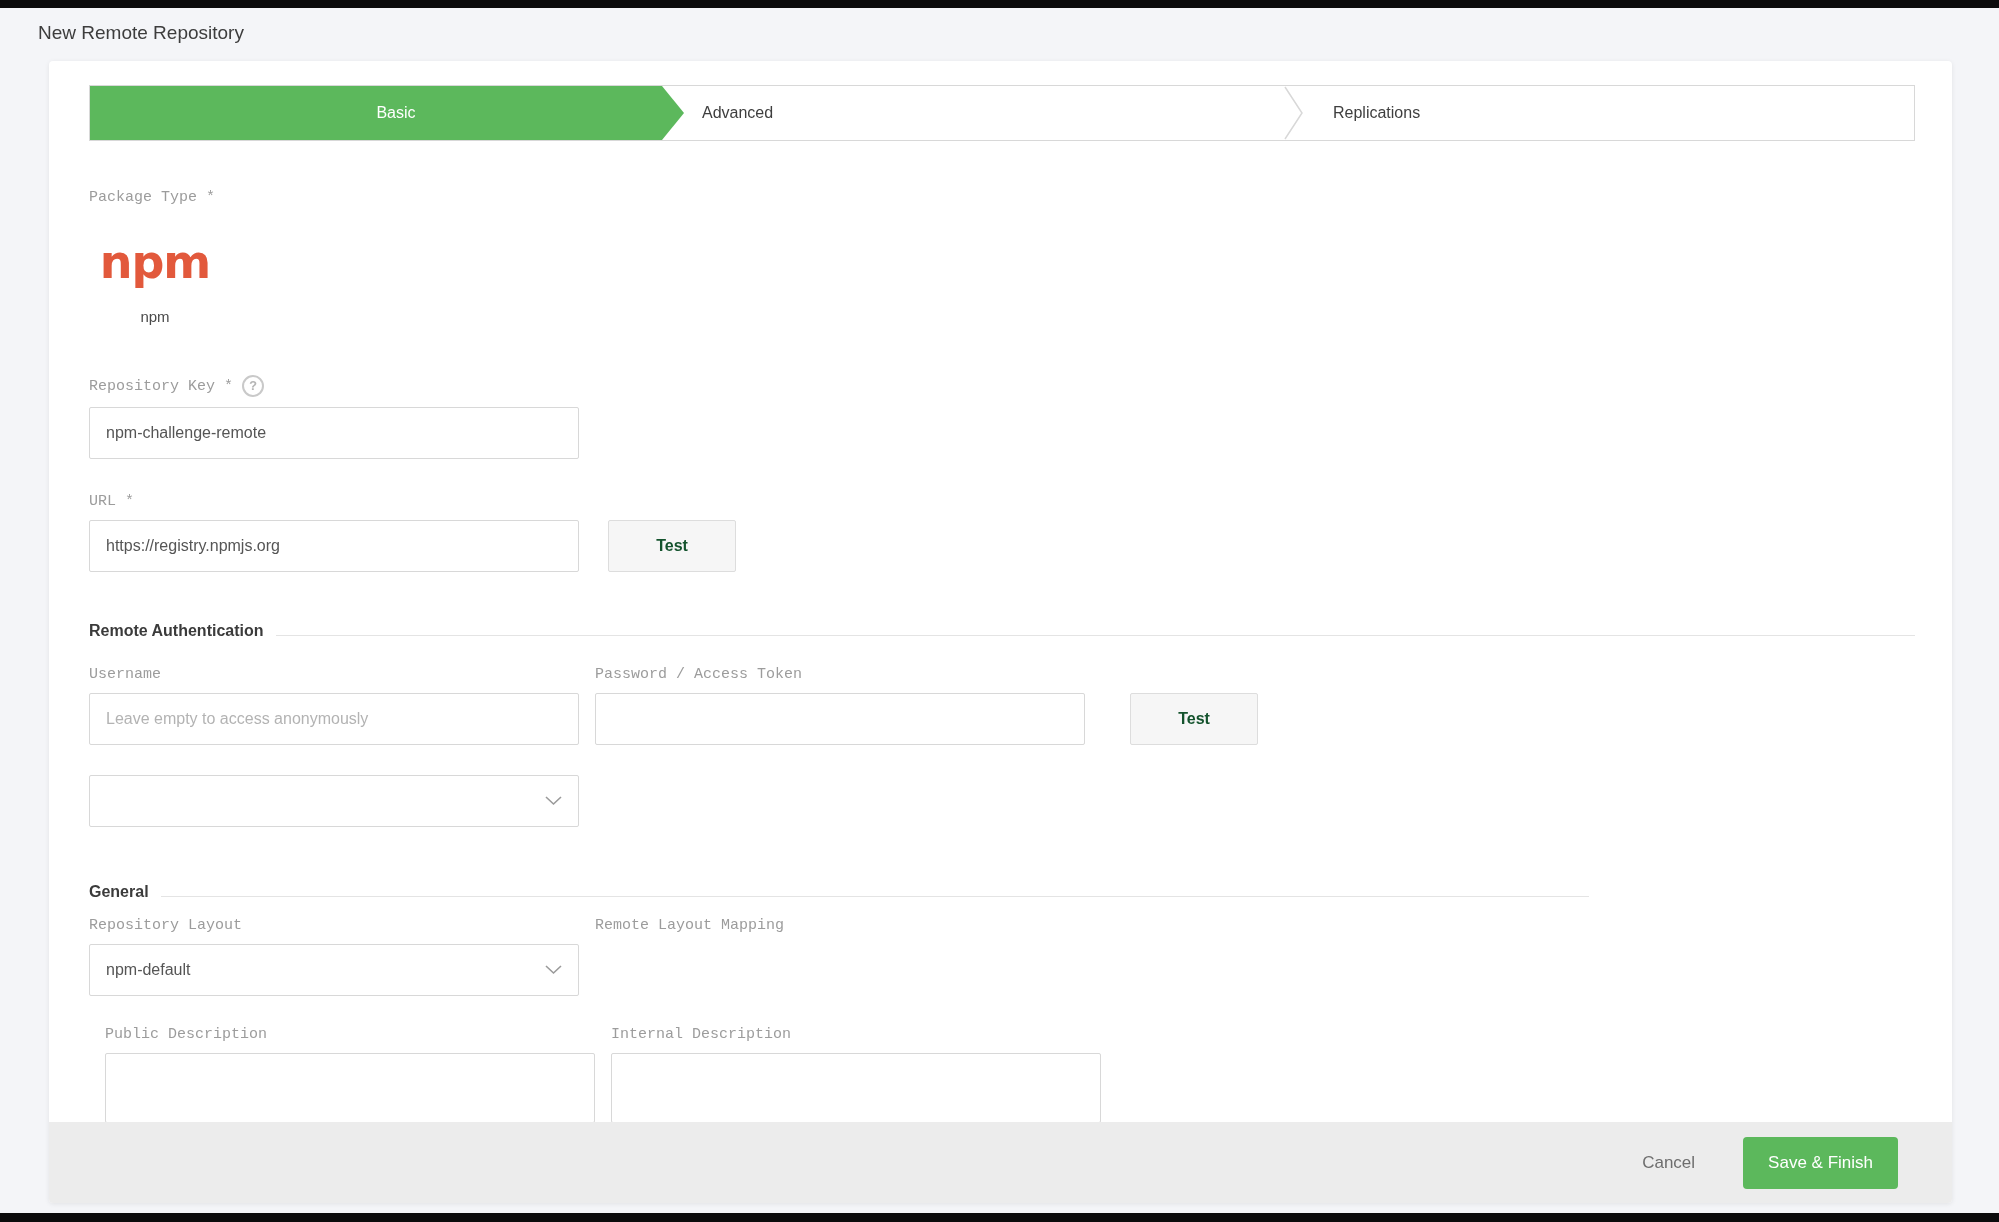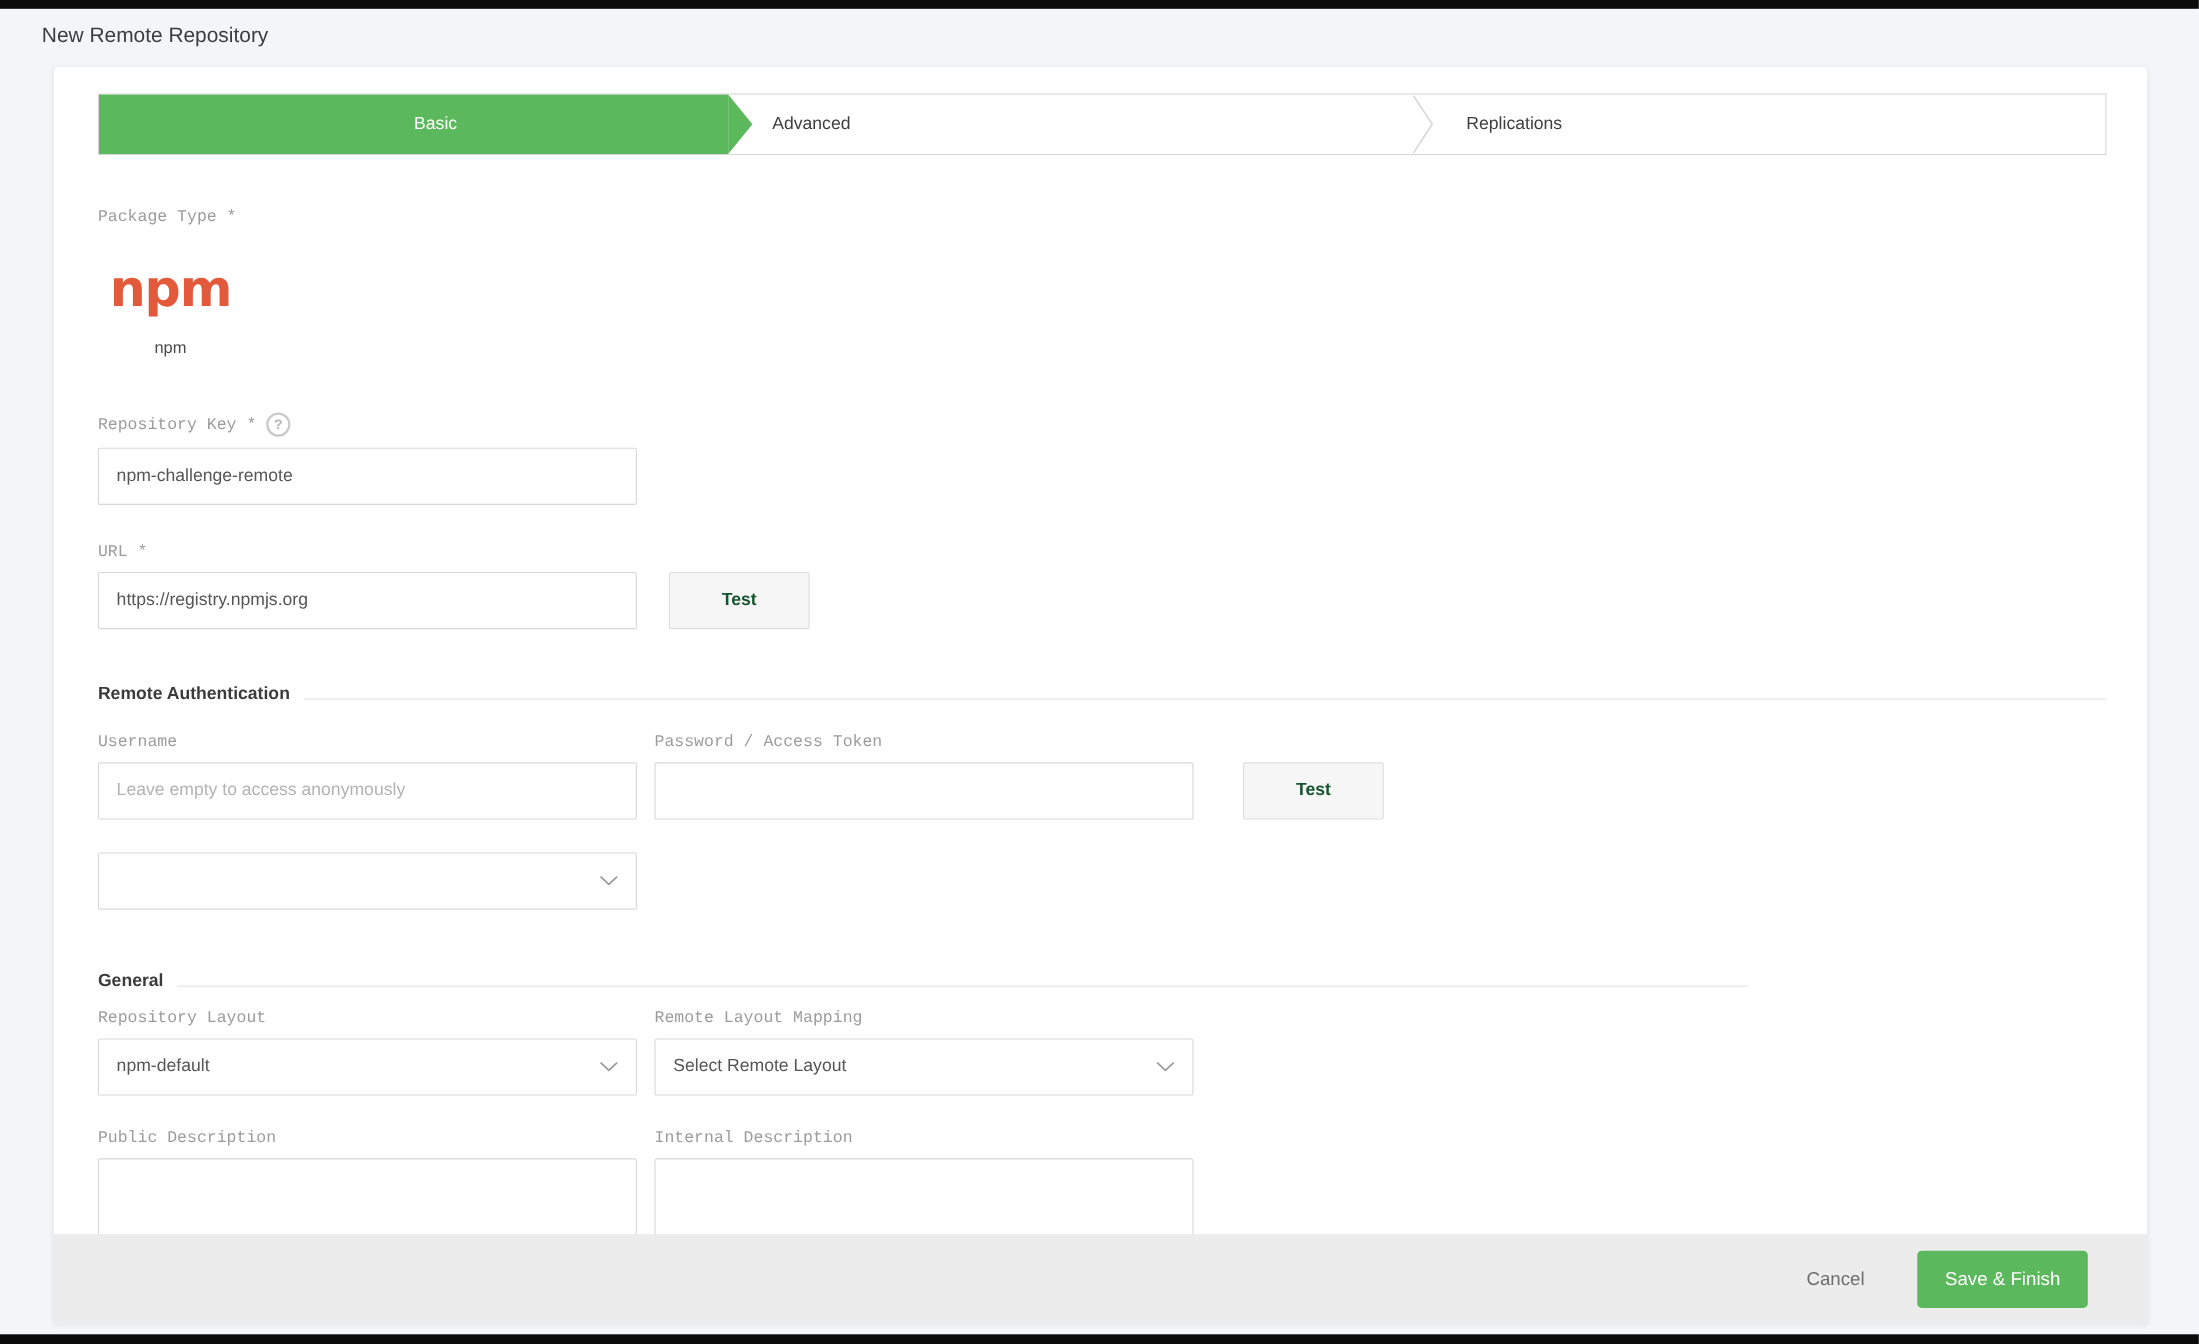--- a/index.html
+++ b/index.html
@@ -139,21 +139,21 @@
   .test-slot { display: flex; align-items: flex-end; }
 
   .select {
     display: flex; align-items: center; justify-content: space-between;
     cursor: pointer;
   }
   .select .value { color: #555; }
   .chevron-down svg { display: block; }
 
   .ssl-section { margin-top: 30px; }
-  .desc-row { margin-top: 30px; }
+  .desc-row { margin-top: 30px; margin-left: 16px; }
   textarea.desc {
     height: 70px; resize: none;
     border: 1px solid #d8d8d8; border-radius: 2px;
     font-family: "Liberation Sans", "DejaVu Sans", sans-serif;
     font-size: 16px; color: #555; padding: 10px 16px;
   }
 
   
   .card-footer {
     position: absolute; left: 0; bottom: 0; width: 100%;
@@ -268,28 +268,20 @@
           <span class="value">npm-default</span>
           <span class="chevron-down">
             <svg width="17" height="10" viewBox="0 0 17 10">
                 <path d="M1,1 L8.5,8 L16,1" stroke="#9a9a9a" stroke-width="1.6" fill="none"></path>
               </svg>
           </span>
         </div>
       </div>
       <div class="col">
         <div class="field-label">Remote Layout Mapping</div>
-        <div class="select">
-          <span class="value">Select Remote Layout</span>
-          <span class="chevron-down">
-            <svg width="17" height="10" viewBox="0 0 17 10">
-                <path d="M1,1 L8.5,8 L16,1" stroke="#9a9a9a" stroke-width="1.6" fill="none"></path>
-              </svg>
-          </span>
-        </div>
       </div>
     </div>
 
     <div class="two-col desc-row">
       <div class="col">
         <div class="field-label">Public Description</div>
         <textarea class="desc" style=""></textarea>
       </div>
       <div class="col">
         <div class="field-label">Internal Description</div>

